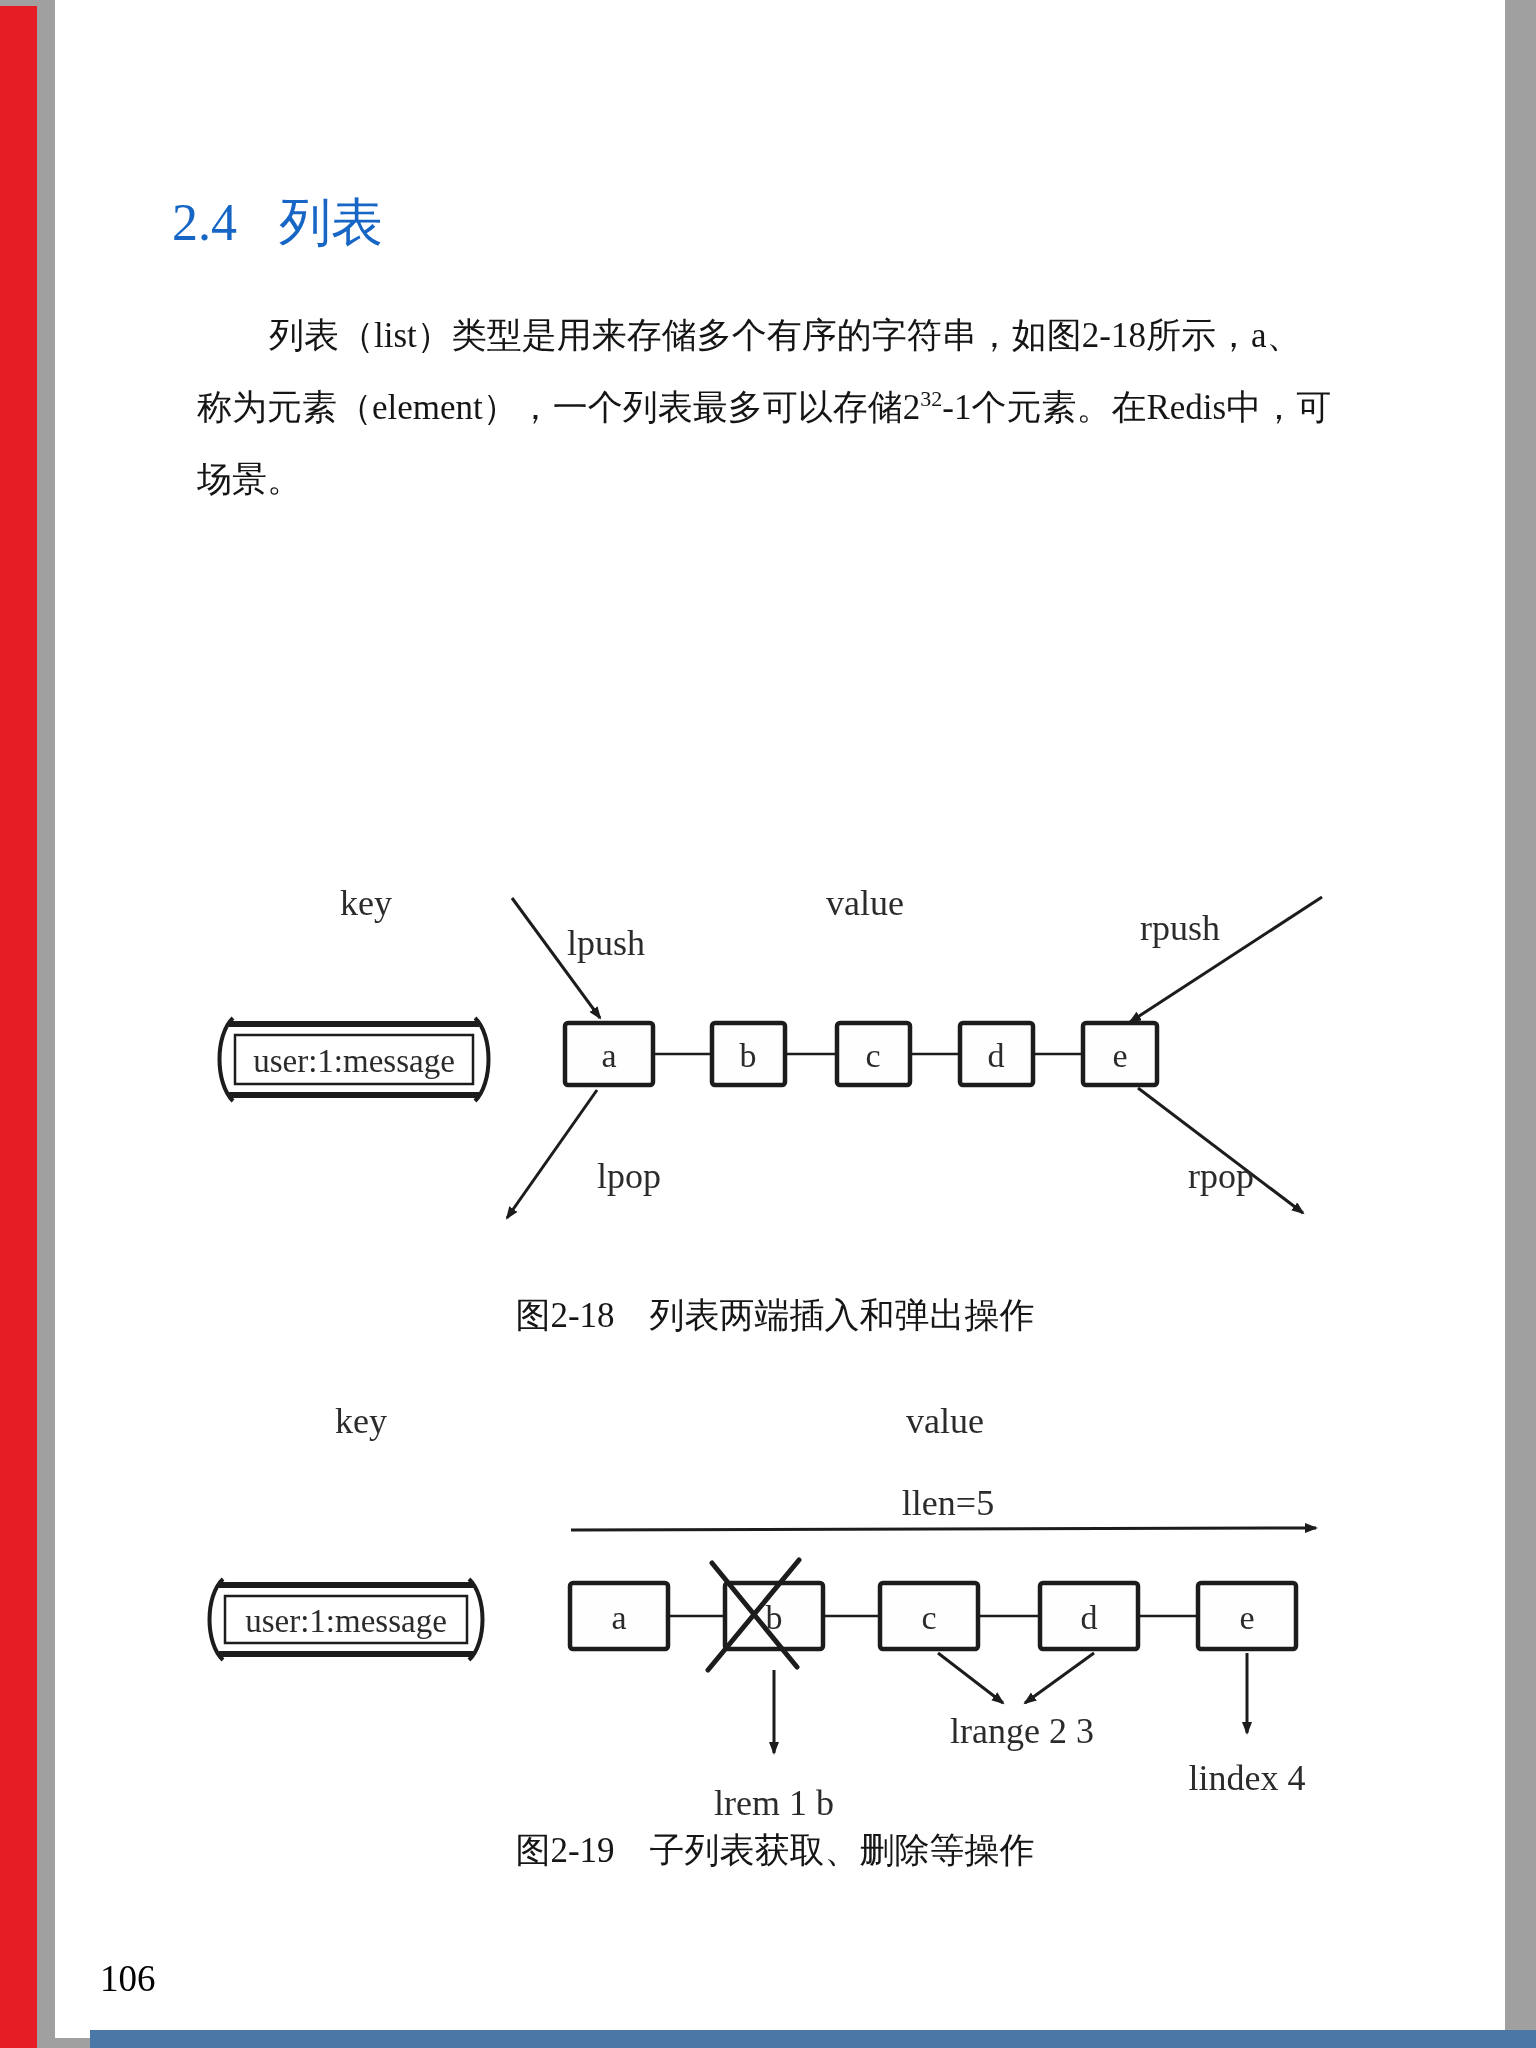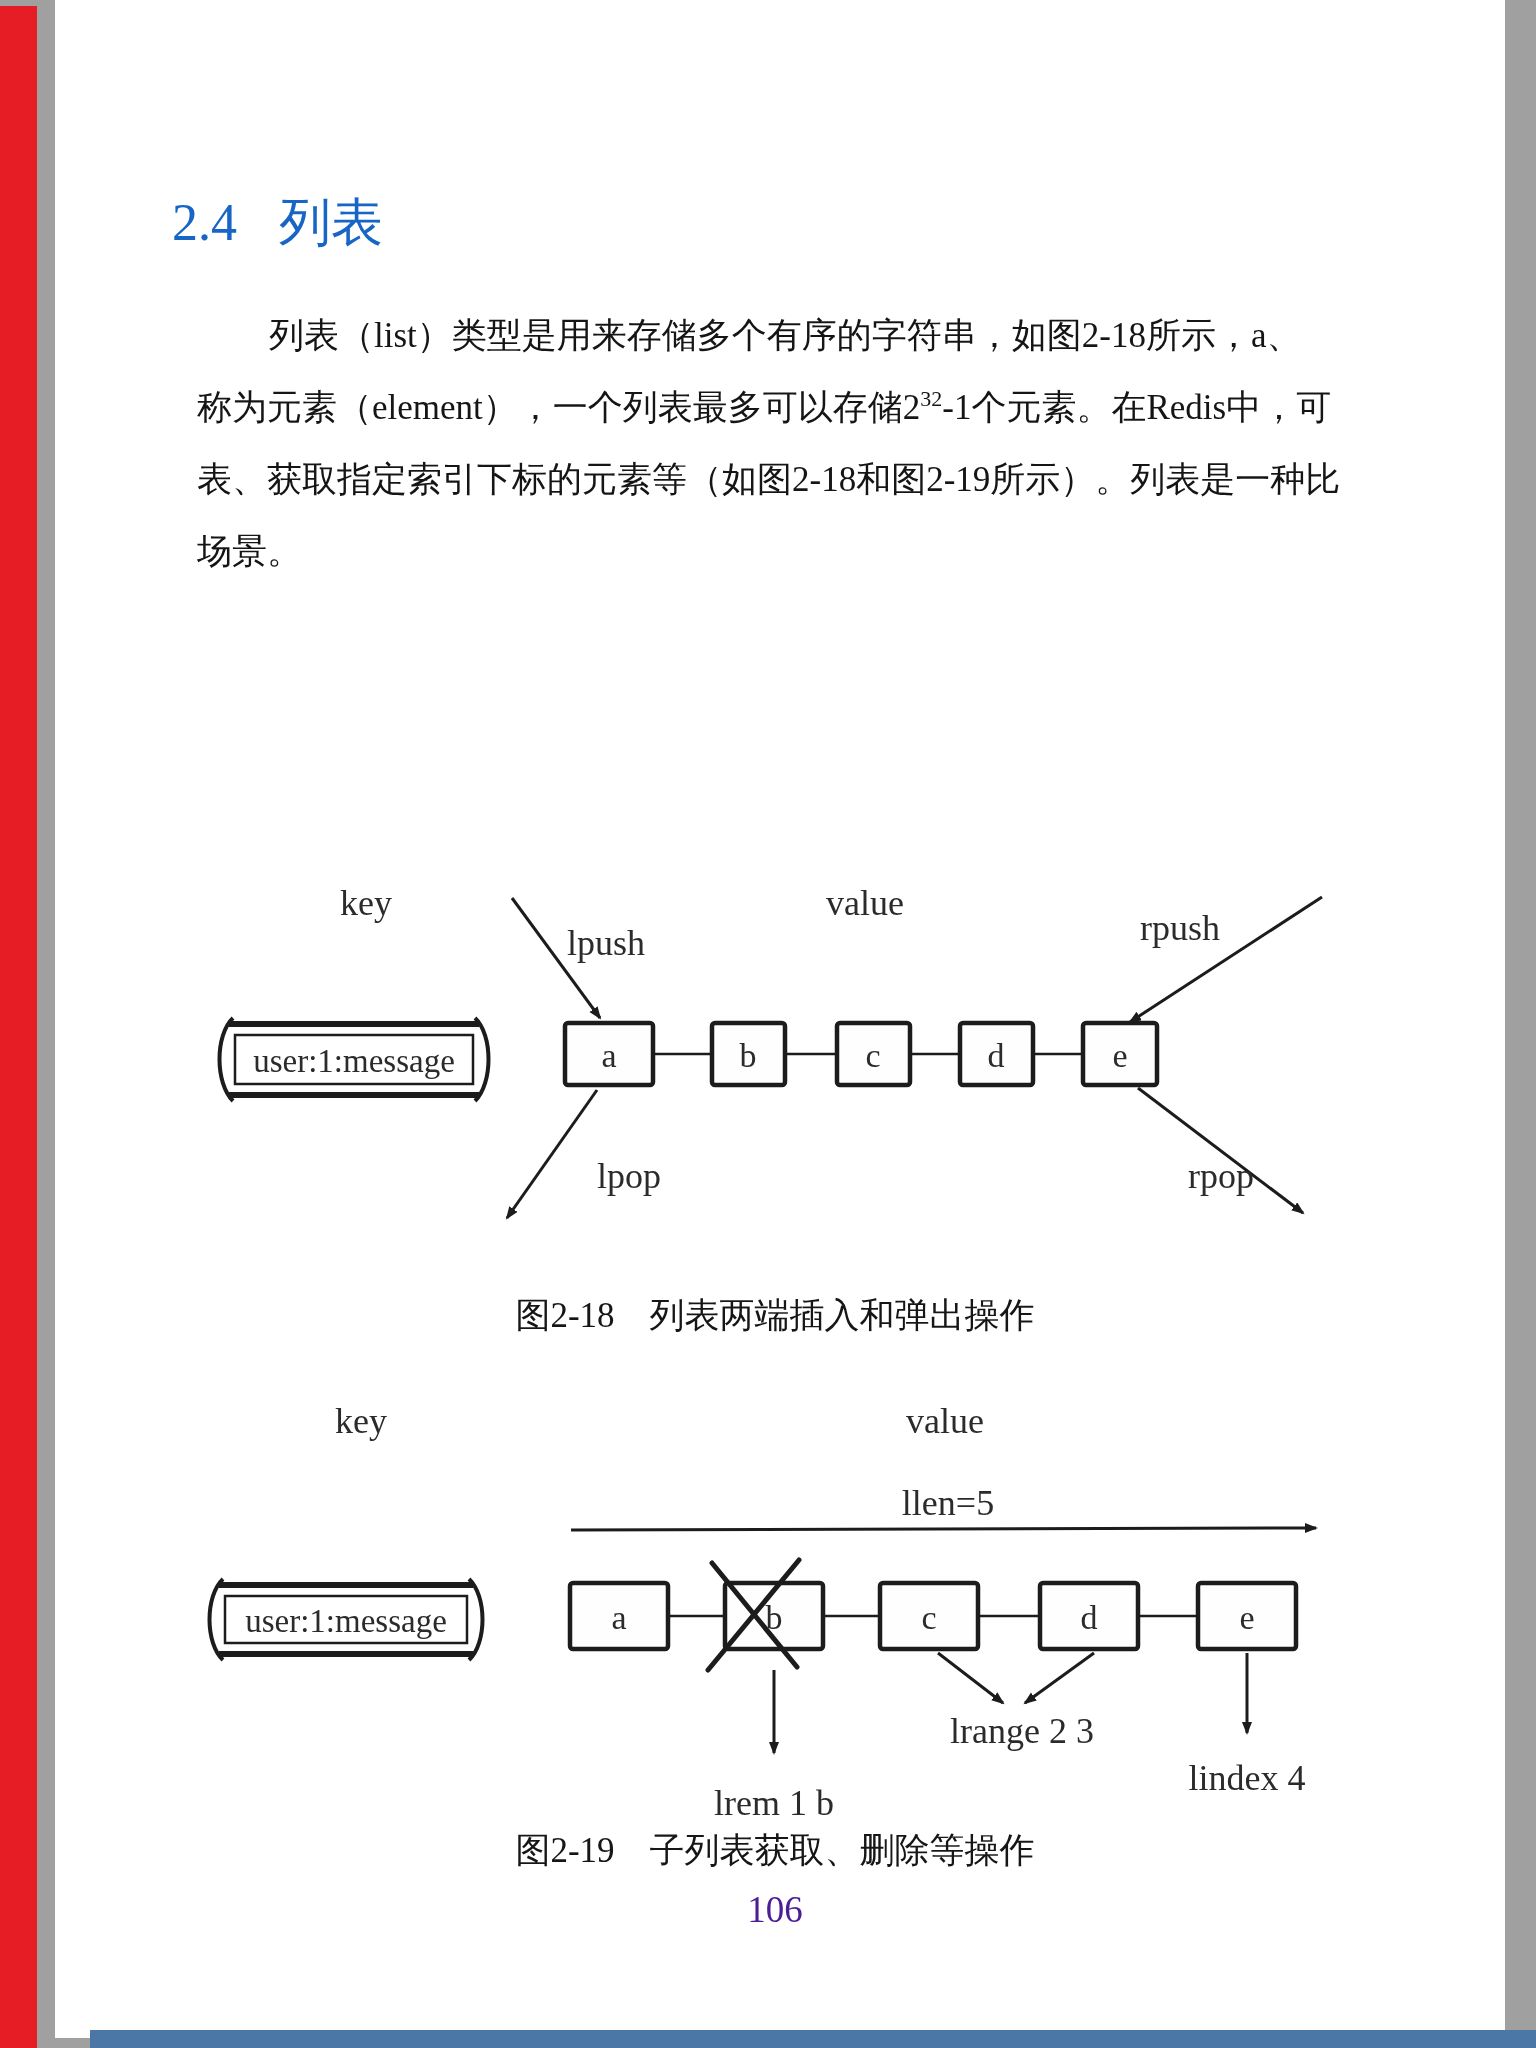--- a/index.html
+++ b/index.html
@@ -29,22 +29,22 @@
     position:absolute;left:165px;top:300px;width:1190px;
     font-size:35px;line-height:72px;color:#151515;
   }
   .para .line{white-space:nowrap;margin-left:32px;}
   .para .indent{padding-left:72px;}
   sup{font-size:22px;vertical-align:super;line-height:0;}
   .fig-svg{position:absolute;left:100px;}
   #fig18{top:855px;}
   #fig19{top:1365px;}
   .page-num{
-    position:absolute;left:100px;top:1888px;width:1350px;
-    text-align:center;font-size:37px;color:#4c1d95;
+    position:absolute;left:100px;top:1957px;width:1350px;
+    text-align:left;font-size:37px;color:#000000;
   }
   svg text{
     font-family:"Liberation Serif","DejaVu Serif",serif;
     fill:#2b2b2b;
   }
   .lbl{font-size:36px;}
   .boxletter{font-size:34px;}
   .cap{font-size:35px;fill:#161616;}
 </style>
 </head>
@@ -54,21 +54,20 @@
 <div class="red-bar"></div>
 <div class="blue-bar"></div>
 
 <div class="heading">
   <span class="num">2.4</span><span>列表</span>
 </div>
 
 <div class="para">
   <div class="line indent">列表（list）类型是用来存储多个有序的字符串，如图2-18所示，a、</div>
   <div class="line"><span>称为元素（element），一个列表最多可以存储2</span><sup>32</sup><span>-1个元素。在Redis中，可</span></div>
-  <div class="line">表、获取指定索引下标的元素等（如图2-18和图2-19所示）。列表是一种比</div>
   <div class="line">场景。</div>
 </div>
 
 <svg id="fig18" class="fig-svg" width="1400" height="500" viewBox="0 0 1400 500">
   <defs>
     <marker id="ah18" markerWidth="14" markerHeight="12" refX="11" refY="5" orient="auto" markerUnits="userSpaceOnUse">
       <path d="M0,0 L13,5 L0,10 z" fill="#1c1c1c"></path>
     </marker>
   </defs>
 

